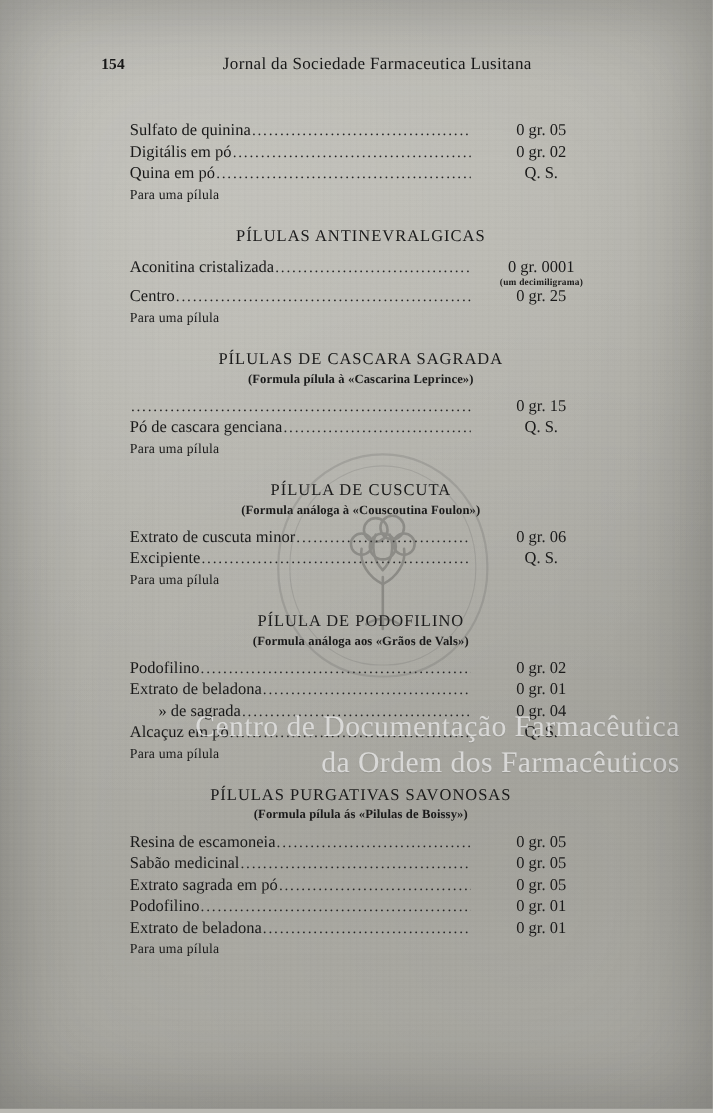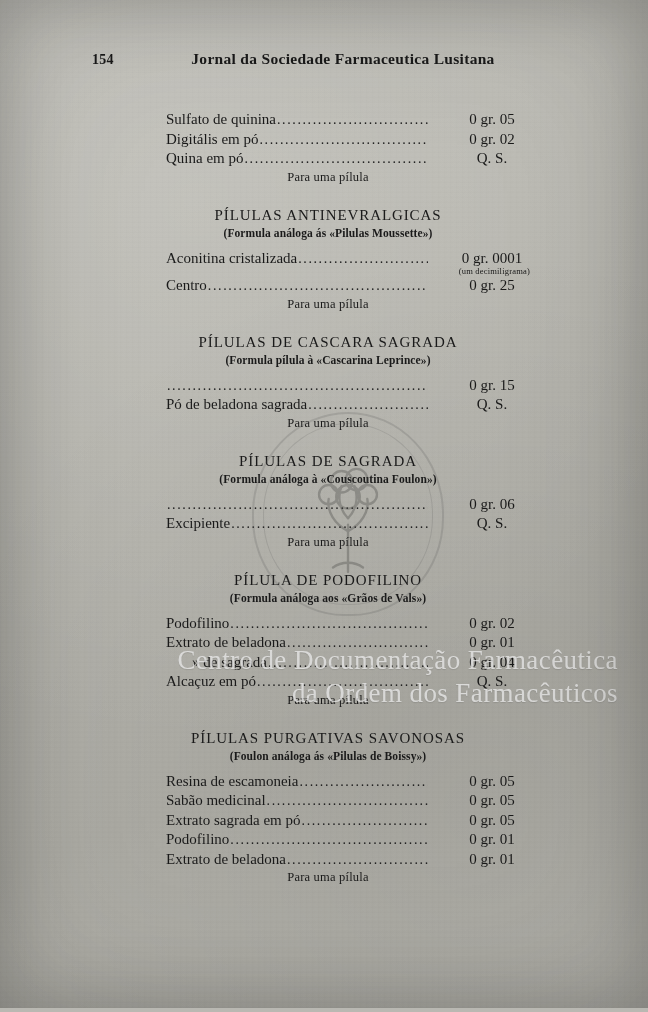--- a/index.html
+++ b/index.html
@@ -52,21 +52,21 @@
   .folio {
     font-size: 14px;
     font-weight: bold;
     letter-spacing: 0.2px;
     width: 60px;
   }
   .running-title {
     flex: 1;
     text-align: center;
     font-size: 15.5px;
-    font-weight: bold;
+    font-weight: normal;
     letter-spacing: 0.3px;
     margin-left: -34px;
   }
 
   
   .content {
     position: absolute;
     top: 100px;
     left: 118px;
     width: 420px;
@@ -86,21 +86,20 @@
     text-align: center;
     font-size: 11.5px;
     font-weight: bold;
     letter-spacing: 0.1px;
     margin-top: 3px;
     white-space: nowrap;
   }
 
   .ingredients {
     margin-top: 10px;
-    margin-left: 48px;
   }
   .ing {
     display: flex;
     align-items: baseline;
     font-size: 15px;
     line-height: 19.5px;
     white-space: nowrap;
   }
   .ing .name {
     flex: 0 0 auto;
@@ -116,29 +115,28 @@
   }
   .ing .qty {
     flex: 0 0 92px;
     text-align: center;
     padding-left: 16px;
   }
   .ing.indent .name { padding-left: 26px; }
 
   .note {
     font-size: 8.5px;
-    font-weight: normal;
+    font-weight: bold;
     text-align: right;
     padding-right: 8px;
     margin-top: -2px;
     letter-spacing: 0.2px;
   }
 
   .para {
-    text-align: center;
     font-size: 12.5px;
     margin-top: 1px;
     letter-spacing: 0.2px;
   }
   .gap-m { height: 22px; }
 
   
   .stamp {
     position: absolute;
     left: 252px;
@@ -210,21 +208,20 @@
             <span class="name">Quina em pó</span>
             <span class="leader">........................................................................................................................................................................................................</span>
             <span class="qty">Q. S.</span>
           </div>
         </div>
         <div class="para">Para uma pílula</div>
       </div>
       <div class="recipe">
         <div class="gap-m"></div>
         <div class="rx-title">PÍLULAS ANTINEVRALGICAS</div>
-        <div class="rx-sub">(Formula análoga ás «Pilulas Moussette»)</div>
         <div class="ingredients">
           <div class="ing">
             <span class="name">Aconitina cristalizada</span>
             <span class="leader">........................................................................................................................................................................................................</span>
             <span class="qty">0 gr. 0001</span>
           </div>
           <div class="note">(um decimiligrama)</div>
           <div class="ing">
             <span class="name">Centro</span>
             <span class="leader">........................................................................................................................................................................................................</span>
@@ -236,33 +233,34 @@
       <div class="recipe">
         <div class="gap-m"></div>
         <div class="rx-title">PÍLULAS DE CASCARA SAGRADA</div>
         <div class="rx-sub">(Formula pílula à «Cascarina Leprince»)</div>
         <div class="ingredients">
           <div class="ing">
             <span class="leader">........................................................................................................................................................................................................</span>
             <span class="qty">0 gr. 15</span>
           </div>
           <div class="ing">
-            <span class="name">Pó de beladona sagrada</span>
+            <span class="name">Pó de cascara genciana</span>
             <span class="leader">........................................................................................................................................................................................................</span>
             <span class="qty">Q. S.</span>
           </div>
         </div>
         <div class="para">Para uma pílula</div>
       </div>
       <div class="recipe">
         <div class="gap-m"></div>
-        <div class="rx-title">PÍLULAS DE SAGRADA</div>
+        <div class="rx-title">PÍLULA DE CUSCUTA</div>
         <div class="rx-sub">(Formula análoga à «Couscoutina Foulon»)</div>
         <div class="ingredients">
           <div class="ing">
+            <span class="name">Extrato de cuscuta minor</span>
             <span class="leader">........................................................................................................................................................................................................</span>
             <span class="qty">0 gr. 06</span>
           </div>
           <div class="ing">
             <span class="name">Excipiente</span>
             <span class="leader">........................................................................................................................................................................................................</span>
             <span class="qty">Q. S.</span>
           </div>
         </div>
         <div class="para">Para uma pílula</div>
@@ -291,21 +289,21 @@
             <span class="name">Alcaçuz em pó</span>
             <span class="leader">........................................................................................................................................................................................................</span>
             <span class="qty">Q. S.</span>
           </div>
         </div>
         <div class="para">Para uma pílula</div>
       </div>
       <div class="recipe">
         <div class="gap-m"></div>
         <div class="rx-title">PÍLULAS PURGATIVAS SAVONOSAS</div>
-        <div class="rx-sub">(Foulon análoga ás «Pilulas de Boissy»)</div>
+        <div class="rx-sub">(Formula pílula ás «Pilulas de Boissy»)</div>
         <div class="ingredients">
           <div class="ing">
             <span class="name">Resina de escamoneia</span>
             <span class="leader">........................................................................................................................................................................................................</span>
             <span class="qty">0 gr. 05</span>
           </div>
           <div class="ing">
             <span class="name">Sabão medicinal</span>
             <span class="leader">........................................................................................................................................................................................................</span>
             <span class="qty">0 gr. 05</span>

